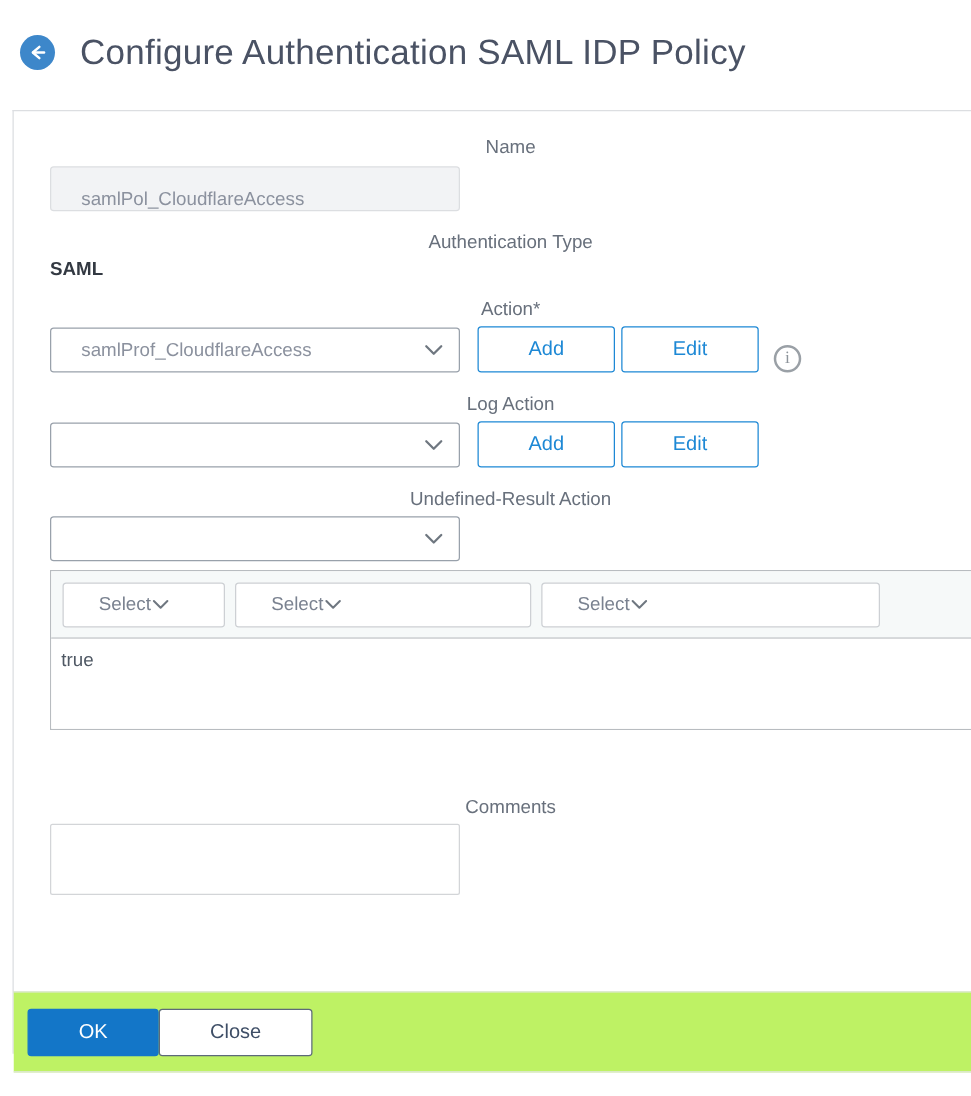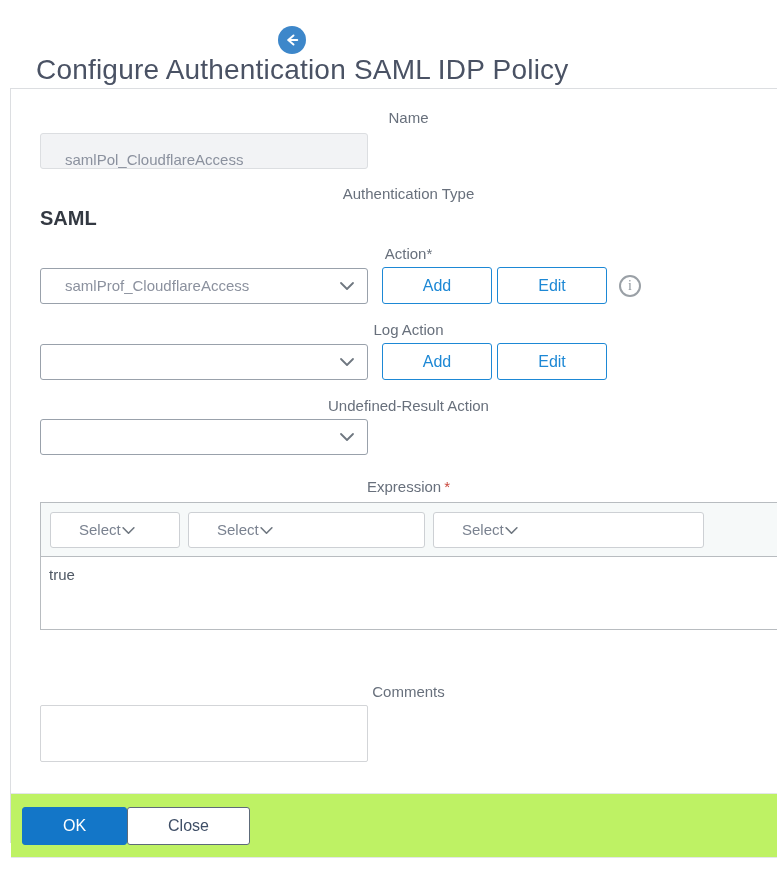--- a/index.html
+++ b/index.html
@@ -6,21 +6,21 @@
   html, body { width: 777px; height: 877px; }
   body {
     font-family: "Liberation Sans", sans-serif;
     background: #ffffff;
     position: relative;
     overflow: hidden;
     color: #68707c;
   }
 
   
-  .header { position: absolute; top: 26px; left: 16px; display: flex; align-items: center; flex-direction: column; }
+  .header { position: absolute; top: 26px; left: 16px; display: flex; align-items: center; }
   .back-btn {
     width: 28px; height: 28px; border-radius: 50%;
     background: #3d87ca; display: flex; align-items: center; justify-content: center;
     cursor: pointer; flex: 0 0 auto;
   }
   .page-title {
     margin-left: 20px;
     font-size: 28px; font-weight: 400; color: #4a5264;
     letter-spacing: 0.2px; white-space: nowrap;
   }
@@ -37,23 +37,23 @@
   .field-label.first { margin-top: 20px; }
   .req { color: #c8453a; margin-left: 3px; }
 
   .text-input {
     width: 328px; height: 36px; margin-top: 7px;
     background: #f2f3f5; border: 1px solid #dcdee1; border-radius: 3px;
     font-family: "Liberation Sans", sans-serif;
     font-size: 15px; color: #8b919e; padding: 17px 10px 0 24px;
   }
 
-  .static-value { margin-top: 5px; font-size: 20px; font-weight: bold; color: #333942; }
-
-  .row { display: flex; align-items: center; margin-top: 5px; }
+  .static-value { margin-top: 5px; font-size: 15px; font-weight: bold; color: #333942; }
+
+  .row { display: flex; align-items: flex-end; margin-top: 5px; }
 
   .select {
     width: 328px; height: 36px; background: #ffffff;
     border: 1px solid #99a1ab; border-radius: 3px;
     display: flex; align-items: center;
     font-size: 15px; color: #8b919e;
     padding: 0 12px 0 24px; cursor: pointer; flex: 0 0 auto;
   }
   .select .sel-text { flex: 1 1 auto; overflow: hidden; white-space: nowrap; }
   .select .chev { flex: 0 0 auto; margin-left: 6px; display: flex; }
@@ -195,23 +195,20 @@
         <span class="sel-text"></span>
         <span class="chev">
           <svg width="16" height="10" viewBox="0 0 16 10" fill="none" stroke="#6f7780" stroke-width="1.8" stroke-linecap="round" stroke-linejoin="round">
             <polyline points="2,2 8,8 14,2"></polyline>
           </svg>
         </span>
       </div>
     </div>
 
     
-    <div class="field-label label-mt23">
-      <span>Expression</span><span class="req">*</span>
-    </div>
     <div class="expr-box">
       <div class="expr-toolbar">
         <div class="expr-select s1">
           <span class="sel-text">Select</span>
           <span class="chev">
             <svg width="15" height="9" viewBox="0 0 16 10" fill="none" stroke="#6f7780" stroke-width="1.8" stroke-linecap="round" stroke-linejoin="round">
               <polyline points="2,2 8,8 14,2"></polyline>
             </svg>
           </span>
         </div>

